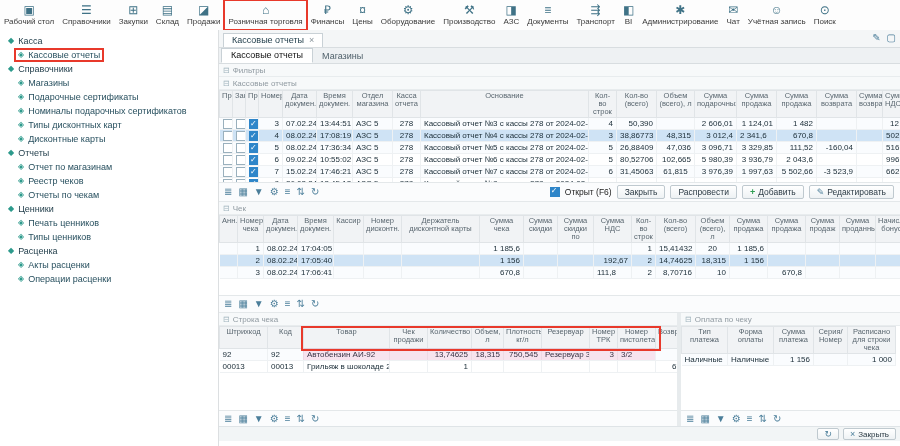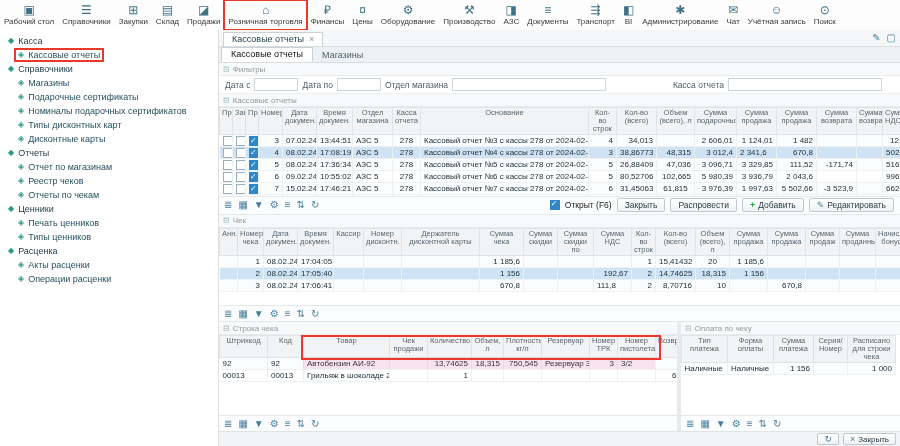--- a/index.html
+++ b/index.html
@@ -282,30 +282,20 @@
     <div id="subtabbar">
         <div class="subtab active">Кассовые отчеты</div>
         <div class="subtab">Магазины</div>
       </div>
 
     <div class="sec-bar">
       <span class="collapse">⊟</span>
       <span>Фильтры</span>
     </div>
 
-    <div id="filter-row">
-      <span>Дата с</span>
-      <input class="finput" style="width: 38px;" value="">
-      <span>Дата по</span>
-      <input class="finput" style="width: 38px;" value="">
-      <span>Отдел магазина</span>
-      <input class="finput" style="width: 148px;" value="">
-      <span style="margin-left:auto">Касса отчета</span>
-      <input class="finput" style="width: 148px; margin-right: 12px;" value="">
-    </div>
 
     <div class="sec-bar">
       <span class="collapse">⊟</span>
       <span>Кассовые отчеты</span>
     </div>
 
     <div class="grid-wrap g1" style="height:92px">
         <table class="grid" style="width: 683px;">
           <colgroup>
             <col style="width: 13px;">
@@ -354,21 +344,21 @@
               <td style="text-align: center;"><span class="cb"></span></td>
               <td style="text-align: center;"><span class="cb"></span></td>
               <td style="text-align: center;"><span class="cb on"></span></td>
               <td style="text-align: right;">3</td>
               <td style="text-align: left;">07.02.24</td>
               <td style="text-align: left;">13:44:51</td>
               <td style="text-align: left;">АЗС 5</td>
               <td style="text-align: center;">278</td>
               <td style="text-align: left;">Кассовый отчет №3 с кассы 278 от 2024-02-07</td>
               <td style="text-align: right;">4</td>
-              <td style="text-align: right;">34,013</td>
+              <td style="text-align: right;">50,390</td>
               <td style="text-align: right;"></td>
               <td style="text-align: right;">2 606,01</td>
               <td style="text-align: right;">1 124,01</td>
               <td style="text-align: right;">1 482</td>
               <td style="text-align: right;"></td>
               <td style="text-align: right;"></td>
               <td style="text-align: right;">12</td>
             </tr>
             <tr class="sel">
               <td style="text-align: center;"><span class="cb"></span></td>
@@ -399,21 +389,21 @@
               <td style="text-align: left;">17:36:34</td>
               <td style="text-align: left;">АЗС 5</td>
               <td style="text-align: center;">278</td>
               <td style="text-align: left;">Кассовый отчет №5 с кассы 278 от 2024-02-08</td>
               <td style="text-align: right;">5</td>
               <td style="text-align: right;">26,88409</td>
               <td style="text-align: right;">47,036</td>
               <td style="text-align: right;">3 096,71</td>
               <td style="text-align: right;">3 329,85</td>
               <td style="text-align: right;">111,52</td>
-              <td style="text-align: right;">-171,74</td>
+              <td style="text-align: right;">-160,04</td>
               <td style="text-align: right;"></td>
               <td style="text-align: right;">516</td>
             </tr>
             <tr>
               <td style="text-align: center;"><span class="cb"></span></td>
               <td style="text-align: center;"><span class="cb"></span></td>
               <td style="text-align: center;"><span class="cb on"></span></td>
               <td style="text-align: right;">6</td>
               <td style="text-align: left;">09.02.24</td>
               <td style="text-align: left;">10:55:02</td>

